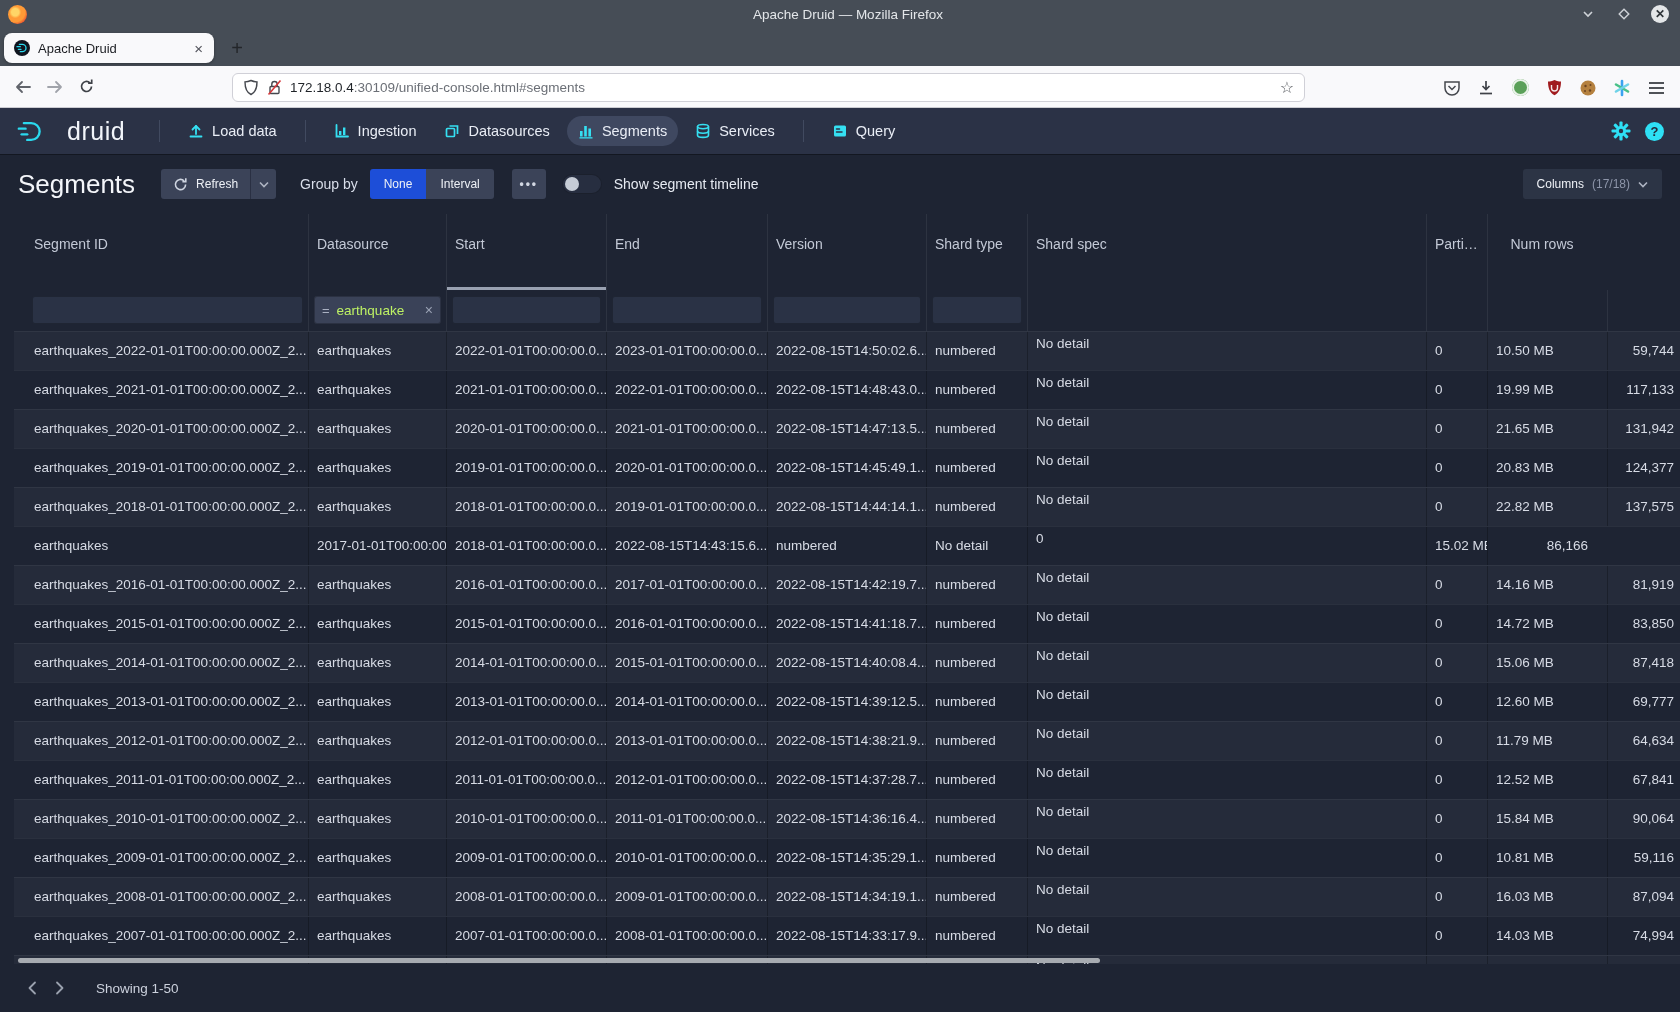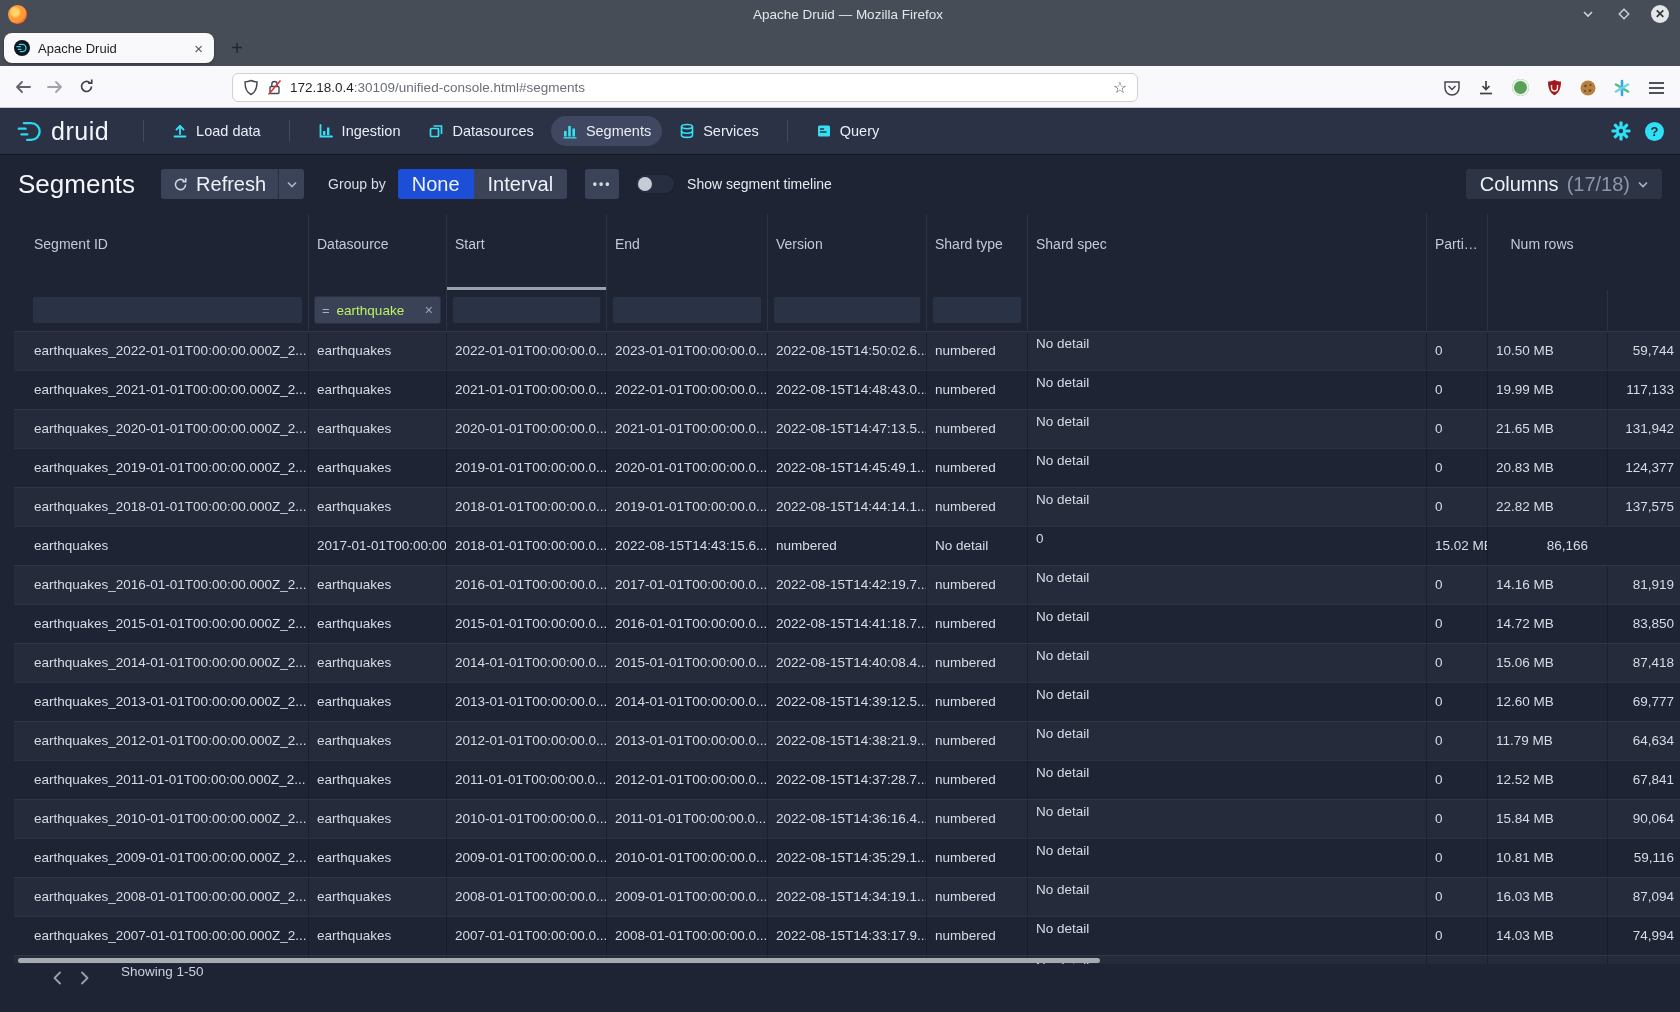--- a/index.html
+++ b/index.html
@@ -21,47 +21,47 @@
   .tab { position:absolute; left:4px; top:33px; width:210px; height:30px; background:#f9f9fb; border-radius:8px;
     display:flex; align-items:center; padding:0 8px 0 10px; box-shadow:0 1px 3px rgba(0,0,0,.3); }
   .tab-title { flex:1; margin-left:8px; font-size:13px; color:#1b1d22; white-space:nowrap; overflow:hidden; }
   .tab-close { color:#52535b; font-size:15px; padding:0 3px; }
   .newtab { position:absolute; left:222px; top:33px; width:30px; height:30px; display:flex; align-items:center; justify-content:center;
     color:#23262a; font-size:20px; font-weight:400; }
 
   .toolbar { position:absolute; top:66px; left:0; right:0; height:42px; background:#f9f9fb; border-bottom:1px solid #ccccd2;
     display:flex; align-items:center; }
   .nav-arrows { display:flex; align-items:center; gap:14px; margin-left:14px; }
-  .urlbar { position:absolute; left:232px; top:7px; width:906px; height:29px; background:#ffffff; border:1px solid #d0d0d7;
+  .urlbar { position:absolute; left:232px; top:7px; width:1073px; height:29px; background:#ffffff; border:1px solid #d0d0d7;
     border-radius:6px; display:flex; align-items:center; padding:0 10px; }
   .url-text { margin-left:8px; font-size:13.5px; color:#6b6f76; white-space:nowrap; overflow:hidden; flex:1; }
   .url-text b { color:#1f2328; font-weight:normal; }
   .url-star { color:#55585e; font-size:16px; }
   .tb-icons { position:absolute; right:12px; top:7px; height:29px; display:flex; align-items:center; gap:10px; }
   .tb-ic { width:24px; height:24px; display:flex; align-items:center; justify-content:center; }
   .ext-circle { width:17px; height:17px; border-radius:50%; }
 
   
   .dnav { position:absolute; top:108px; left:0; right:0; height:46px; background:#2b3246;
     display:flex; align-items:center; padding-left:16px; box-shadow:0 1px 0 rgba(0,0,0,.35); }
-  .brand { display:flex; align-items:center; gap:8px; margin-right:20px; }
+  .brand { display:flex; align-items:center; gap:24px; margin-right:20px; }
   .brand-name { color:#f2f5fa; font-size:25px; font-weight:400; letter-spacing:.5px; }
   .dnav-sep { width:1px; height:22px; background:#414a60; margin:0 14px; }
   .dnav-item { display:flex; align-items:center; gap:8px; padding:7px 11px; margin:0 3px; color:#e9edf5; font-size:14.5px;
     border-radius:18px; cursor:default; }
   .dnav-item.active { background:#3f4860; }
   .dnav-right { margin-left:auto; display:flex; align-items:center; gap:14px; padding-right:16px; }
   .help-circle { width:19px; height:19px; border-radius:50%; background:#2ee0f5; color:#222a3a; font-weight:bold; font-size:13px;
     display:flex; align-items:center; justify-content:center; }
 
   
   .vhead { position:absolute; top:154px; left:0; right:0; height:60px; display:flex; align-items:center; padding:0 18px; }
   .vtitle { font-size:26px; color:#f4f6fa; margin-right:26px; }
   .btn { background:#3b4358; border-radius:3px; height:30px; display:flex; align-items:center; justify-content:center;
-    color:#eef1f6; font-size:20px; }
+    color:#eef1f6; font-size:12px; }
   .split { display:flex; }
   .split .main { gap:8px; padding:0 12px; border-radius:3px 0 0 3px; }
   .split .caret-part { width:26px; border-left:1px solid #2a3043; border-radius:0 3px 3px 0; }
   .lbl { color:#d9deea; font-size:14px; margin:0 12px 0 24px; }
   .seg-group { display:flex; border-radius:3px; overflow:hidden; }
   .seg-group .btn { border-radius:0; padding:0 14px; }
   .seg-group .btn.active { background:#1d4ed8; }
   .more-btn { width:34px; margin-left:18px; color:#d2d7e2; letter-spacing:2px; font-size:12px; font-weight:bold; }
   .toggle-wrap { display:flex; align-items:center; gap:12px; margin-left:16px; }
   .toggle { width:40px; height:20px; border-radius:10px; background:#272e40; position:relative; box-shadow:inset 0 0 0 1px rgba(0,0,0,.3); }
@@ -92,21 +92,21 @@
   .trow:nth-child(odd) { background:rgba(255,255,255,.035); }
   .trow > div { border-right:1px solid rgba(0,0,0,.25); color:#d7dbe5; font-size:13.5px; line-height:38px;
     padding-left:8px; white-space:nowrap; overflow:hidden; }
   .trow > div:first-child { padding-left:20px; }
   .trow > div:nth-child(7) { line-height:17px; padding-top:3px; }
   .trow > div:last-child { border-right:none; text-align:right; padding-right:20px; padding-left:0; }
 
   .hscroll { position:absolute; left:18px; top:958px; width:1082px; height:5px; border-radius:3px; background:#a7abb1; }
 
   
-  .foot { position:absolute; left:0; right:0; top:964px; height:48px; display:flex; align-items:flex-start; padding-left:18px;margin-left:25px; }
+  .foot { position:absolute; left:0; right:0; top:964px; height:48px; display:flex; align-items:center; padding-left:18px; }
   .pg-btn { width:28px; height:28px; display:flex; align-items:center; justify-content:center; }
   .showing { margin-left:22px; color:#ccd1dd; font-size:13.5px; }
 
   svg { display:block; }
 </style>
 </head>
 <body>
 
 <div id="app">
 

